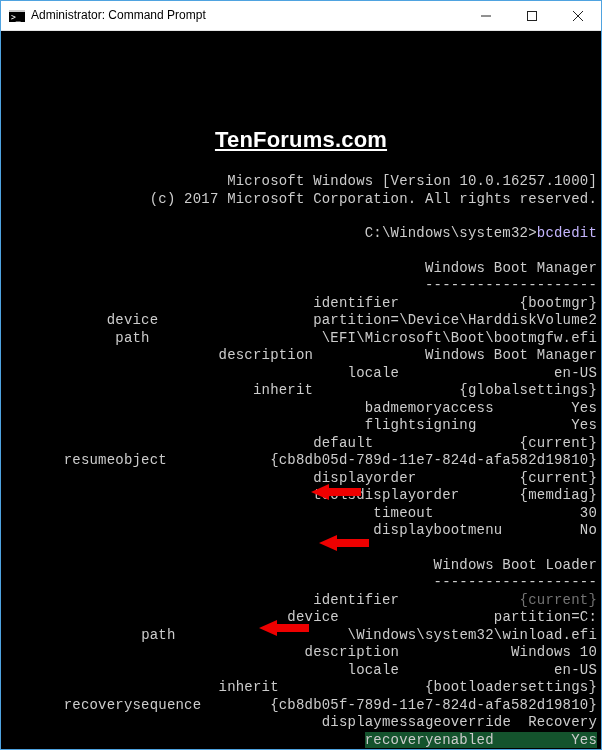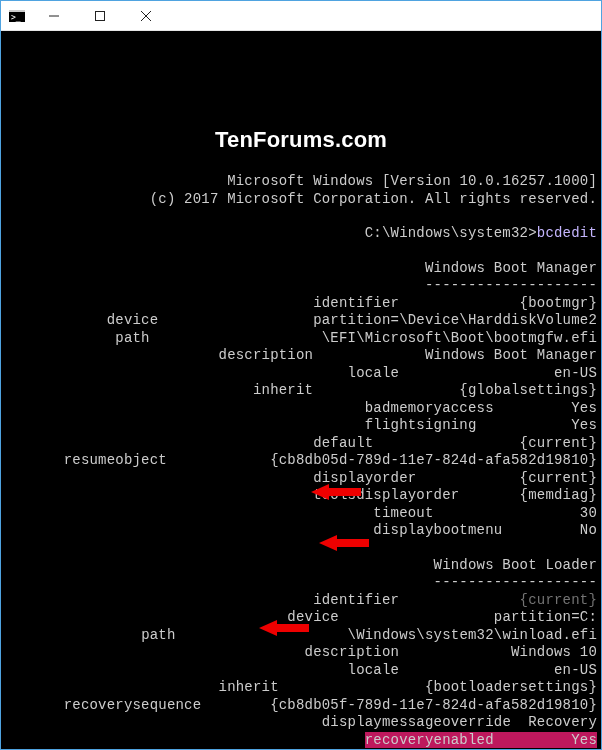--- a/index.html
+++ b/index.html
@@ -64,52 +64,54 @@
     white-space: pre;
     overflow: hidden;
     position: relative;
     letter-spacing: 0.2px;
   }
   .line { display:block; min-height: 17px; text-align: right; }
   .prompt-path { color: #ccc; margin-top: 40px; }
   .cmd { color: #c4b5fd; }
   .dash { color: #ccc; }
   .red-hl { color: #737373; }
-  .yellow-bg { background: #be185d; margin-top: 44px; }
+  .yellow-bg { background: #14532d; margin-top: 44px; }
   .watermark {
     position: absolute;
     top: 95px;
     left: 0;
     right: 0;
     text-align: center;
     color: #fff;
     font-family: Arial, sans-serif;
     font-weight: bold;
     font-size: 22px;
     pointer-events: none;
     text-shadow: 1px 1px 2px #000;
+    text-decoration: underline;
   }
   .arrow {
     position: absolute;
     pointer-events: none;
   }
   .arrow svg { display:block; }
 </style>
 </head>
 <body>
 
 <div class="window">
   <div class="titlebar">
     <div class="titlebar-icon">
       <svg width="16" height="16" viewBox="0 0 16 16">
         <rect x="0" y="2" width="16" height="12" fill="#000"></rect>
         <rect x="0" y="2" width="16" height="2" fill="#ccc"></rect>
         <text x="2" y="12" font-size="8" fill="#fff" font-family="monospace">&gt;_</text>
       </svg>
     </div>
+    <div class="titlebar-title">Administrator: Command Prompt</div>
     <div class="titlebar-buttons">
       <div class="titlebar-btn">
         <svg width="10" height="10" viewBox="0 0 10 10">
             <line x1="0" y1="5" x2="10" y2="5" stroke="#222" stroke-width="1"></line>
           </svg>
       </div>
       <div class="titlebar-btn">
         <svg width="10" height="10" viewBox="0 0 10 10">
             <rect x="0.5" y="0.5" width="9" height="9" fill="none" stroke="#222" stroke-width="1"></rect>
           </svg>

